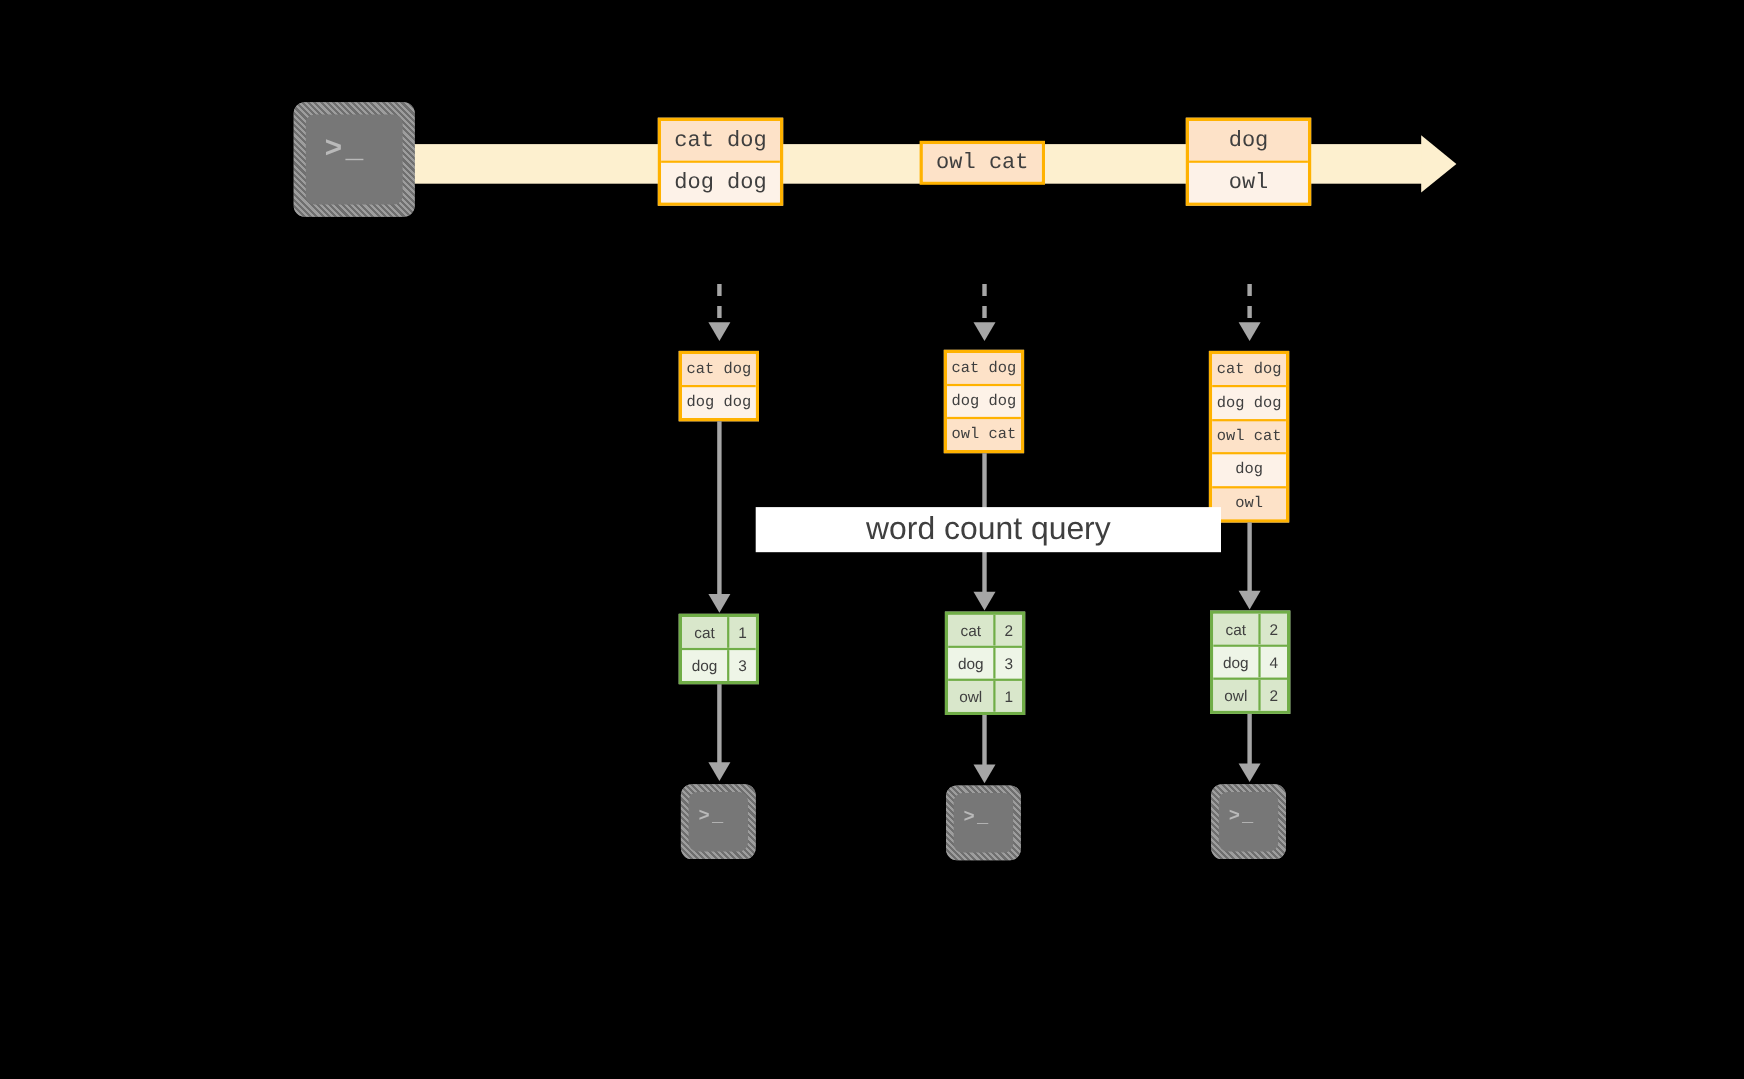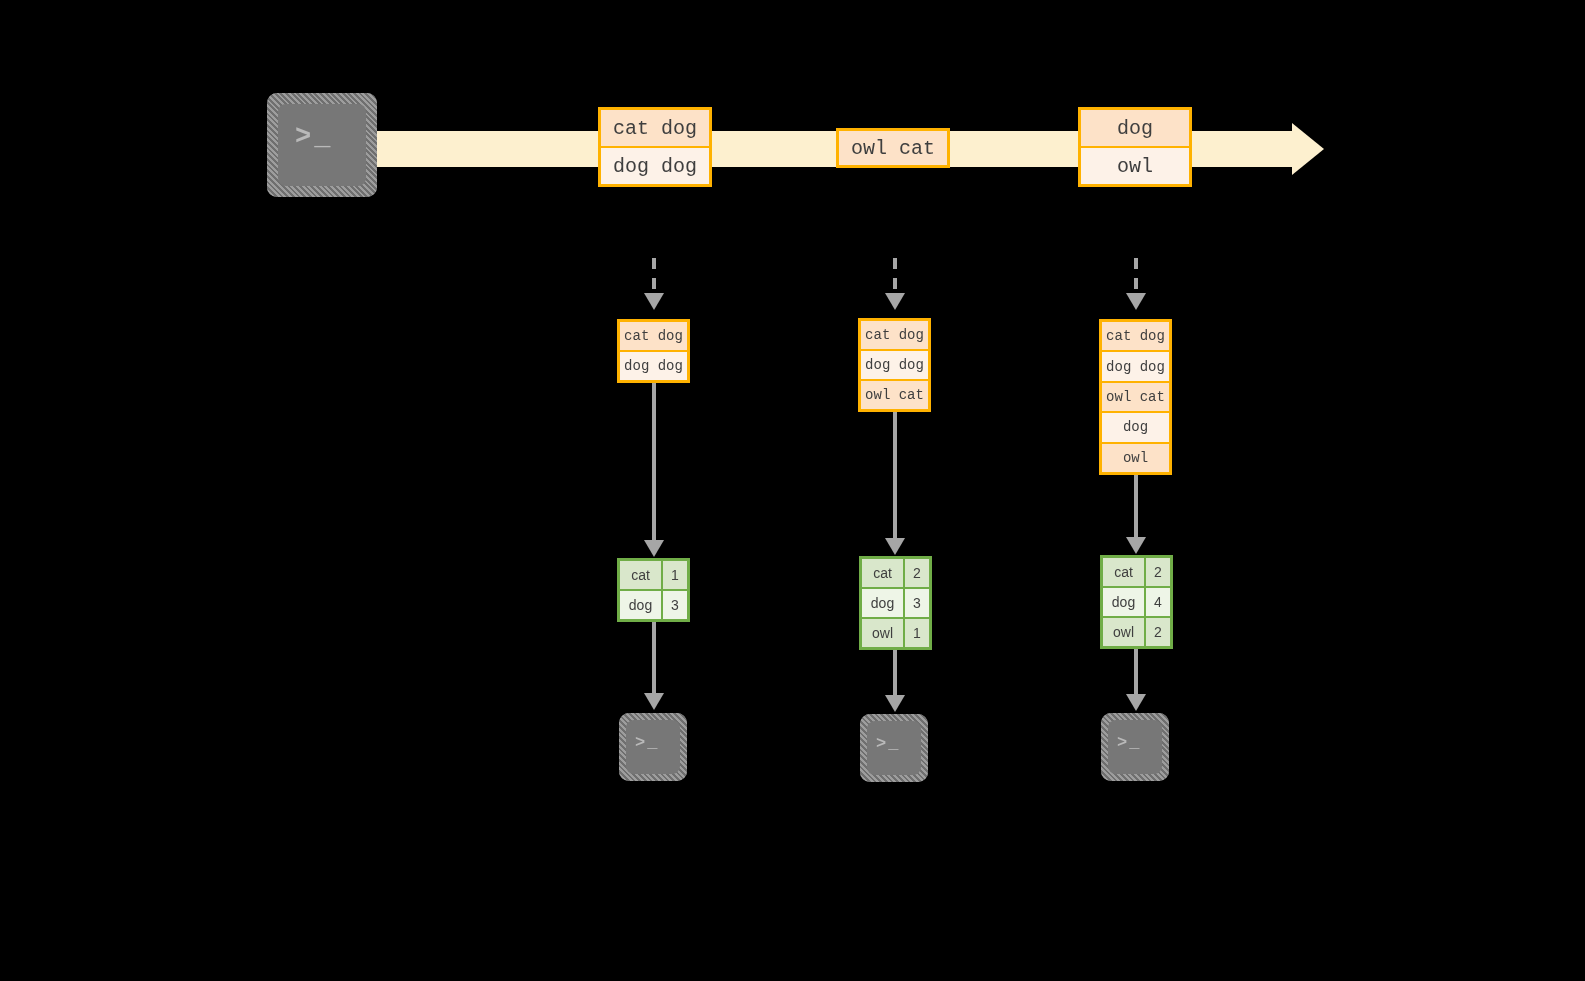--- a/index.html
+++ b/index.html
@@ -267,14 +267,17 @@
 
   <div class="vline" style="left:1134px; top:649px; height:48px;"></div>
   <div class="vhead" style="left:1126px; top:694px;"></div>
 
   <div class="term" style="left:1101px; top:713px; width:68px; height:68px;">
     <div class="hatch"></div>
     <div class="face" style="left:7px; top:7px; width:54px; height:54px;"></div>
     <div class="glyph" style="left:16px; top:21px; font-size:17px; letter-spacing:2px;">&gt;_</div>
   </div>
 
+  <div class="label-band" style="left:687px; top:461px; width:423px; height:41px;">
+    <span style="font-size:29px;">word count query</span>
+  </div>
 
 </div>
 
 </body></html>

